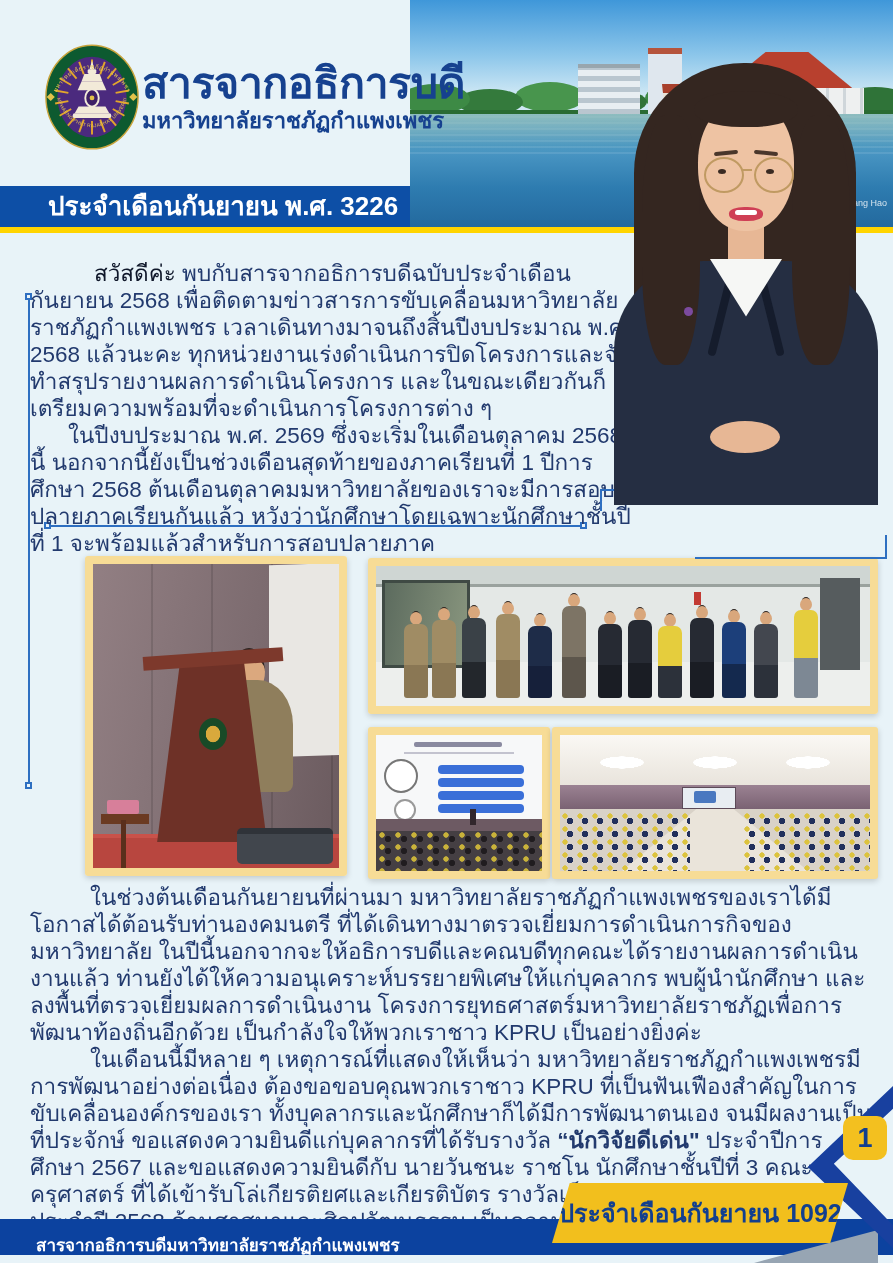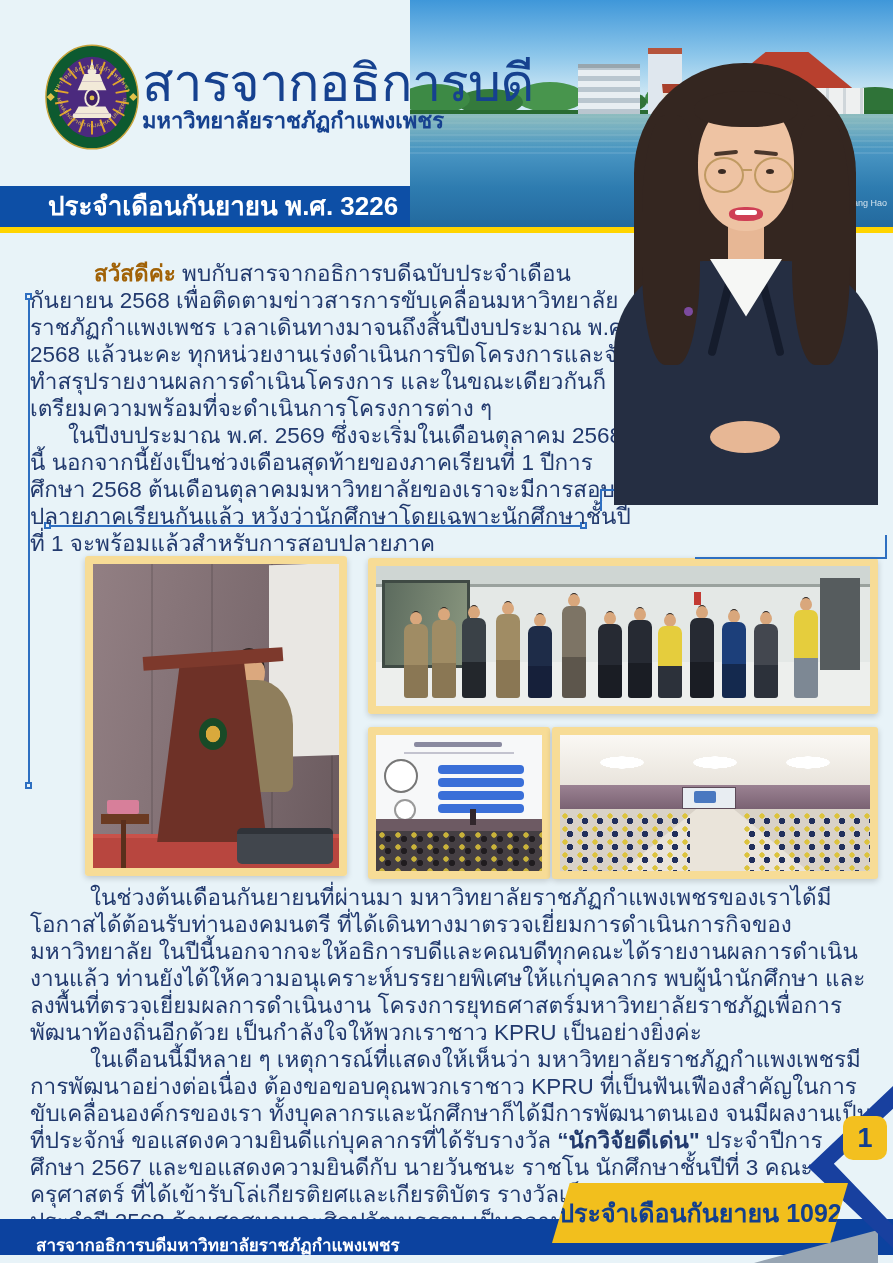--- a/index.html
+++ b/index.html
@@ -26,21 +26,21 @@
        border-top:9px solid #a8402c;clip-path:polygon(0 0,100% 0,88% 100%,12% 100%)}
   .water{position:absolute;left:0;top:114px;width:100%;height:113px;
          background:linear-gradient(#9ccade 0,#4e9ac6 28%,#2e7cb0 65%,#23699e 100%)}
   .wrefl{position:absolute;left:0;top:114px;width:100%;height:40px;opacity:.4;
          background:linear-gradient(rgba(90,140,80,.55),rgba(255,255,255,0)),
          repeating-linear-gradient(0deg,rgba(255,255,255,.25) 0 2px,transparent 2px 6px)}
   .credit{position:absolute;right:6px;top:198px;font-size:9px;color:rgba(255,255,255,.8)}
 
   .logo{left:44px;top:42px;width:96px;height:110px}
   .brand{left:142px;top:58px;width:330px}
-  .brand .t1{font-size:52px;font-weight:normal;color:#16418f;letter-spacing:-.5px;line-height:50px;white-space:nowrap}
+  .brand .t1{font-size:43px;font-weight:bold;color:#16418f;letter-spacing:-.5px;line-height:50px;white-space:nowrap}
   .brand .t2{font-size:22px;font-weight:bold;color:#16418f;line-height:26px;white-space:nowrap}
   .banner{left:0;top:186px;width:410px;height:41px;background:#0d4fa6;color:#fff;
           font-size:26px;font-weight:bold;line-height:41px;padding-left:48px;box-sizing:border-box;white-space:nowrap}
   .yellowline{left:0;top:227px;width:893px;height:6px;background:#ffd400;z-index:1}
 
   
   .portrait{left:598px;top:55px;width:295px;height:450px;z-index:5;overflow:hidden}
   .hairback{position:absolute;left:36px;top:8px;width:222px;height:350px;background:#342620;
             border-radius:110px 110px 60px 60px}
   .neck{position:absolute;left:130px;top:168px;width:36px;height:44px;background:#e7b795}
@@ -61,21 +61,21 @@
   .eye{position:absolute;top:114px;width:8px;height:5px;background:#3a2a22;border-radius:50%}
   .lips{position:absolute;left:131px;top:152px;width:34px;height:14px;background:#cf3f55;border-radius:45%}
   .teeth{position:absolute;left:137px;top:155px;width:22px;height:5px;background:#fff;border-radius:3px}
   .brooch{position:absolute;left:86px;top:252px;width:9px;height:9px;background:#7b4a9e;border-radius:50%}
 
   
   .intro{left:30px;top:260px;width:612px;font-size:22.5px;line-height:27px;color:#223a6e;z-index:2}
   .intro p{margin:0}
   .intro .ind1{text-indent:64px}
   .intro .ind2{text-indent:38px}
-  .lead{font-weight:bold;color:#a16207}
+  .lead{font-weight:normal;color:#0f172a}
 
   
   .vline{left:28px;top:296px;width:2px;height:490px;background:#2e6fc1}
   .hline{left:48px;top:525px;width:535px;height:2px;background:#2e6fc1}
   .sq{width:7px;height:7px;background:#eaf4f9;border:2px solid #2e6fc1;box-sizing:border-box}
 
   
   .namebox{left:600px;top:489px;width:287px;height:70px;z-index:4;text-align:center}
   .frame-tl{position:absolute;left:0;top:0;right:12px;height:20px;
             border-top:2px solid #2e6fc1;border-left:2px solid #2e6fc1}

